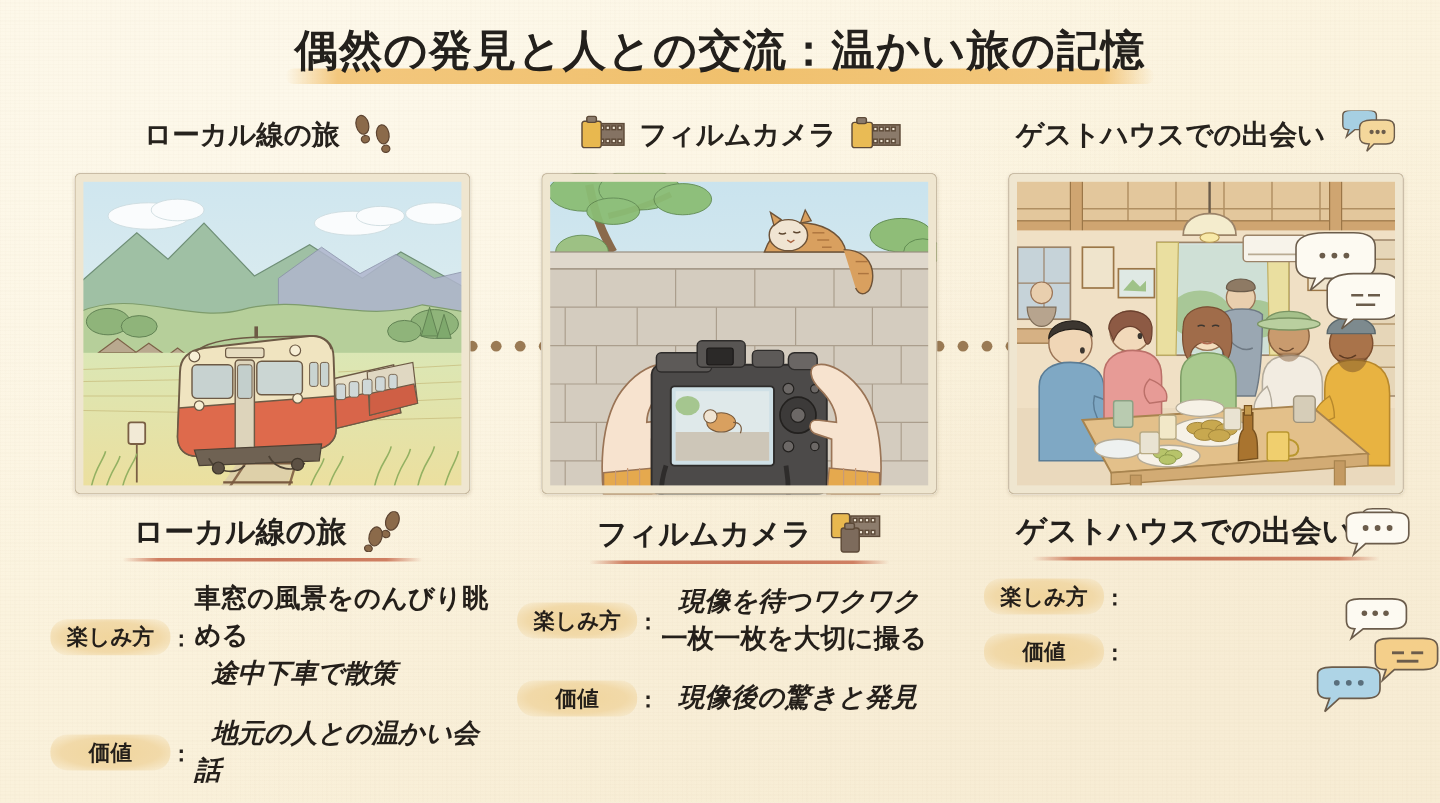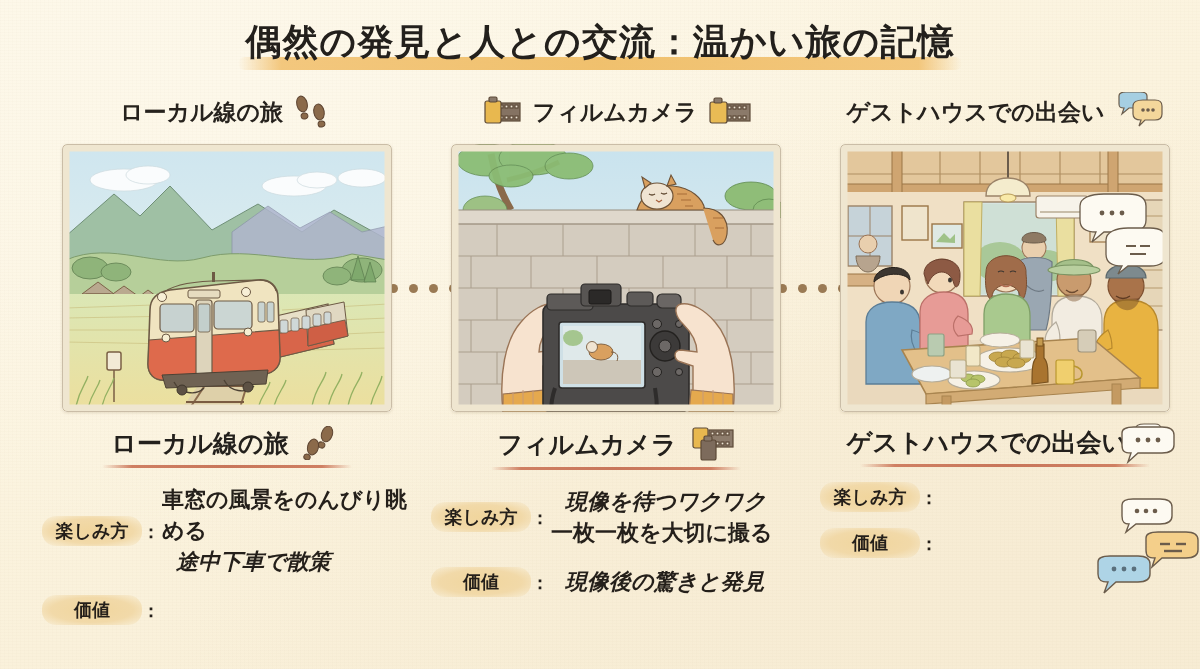--- a/index.html
+++ b/index.html
@@ -331,20 +331,21 @@
               <div class="val ind">途中下車で散策</div>
             </div>
           </div>
           <div class="row">
             <div class="lbl">
               <span class="pill"></span>
               <span class="tx">価値</span>
             </div>
             <div class="colon">：</div>
             <div class="vals">
+              <div class="val ind">地元の人との温かい会話</div>
             </div>
           </div>
         </div>
       </div>
     </div>
 
     <div class="col c2">
 
       <div class="toplabel">
         <svg width="44" height="34" viewBox="0 0 44 34">

